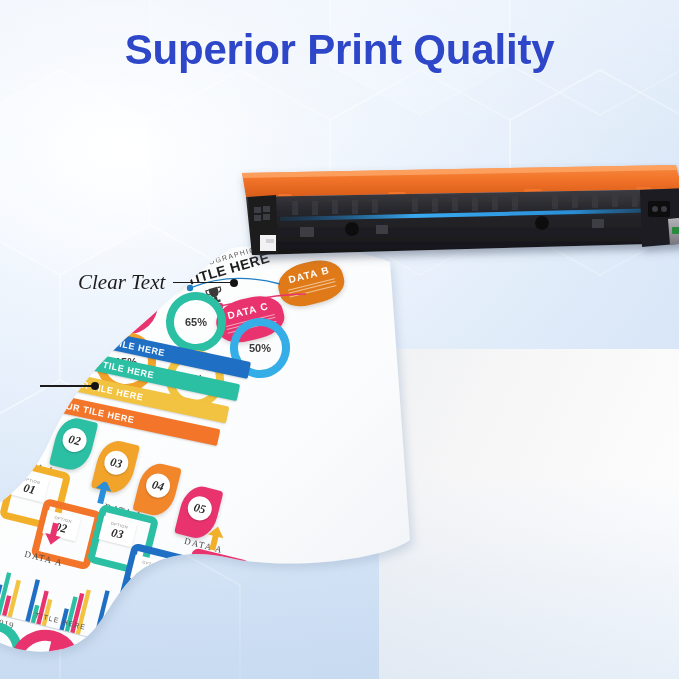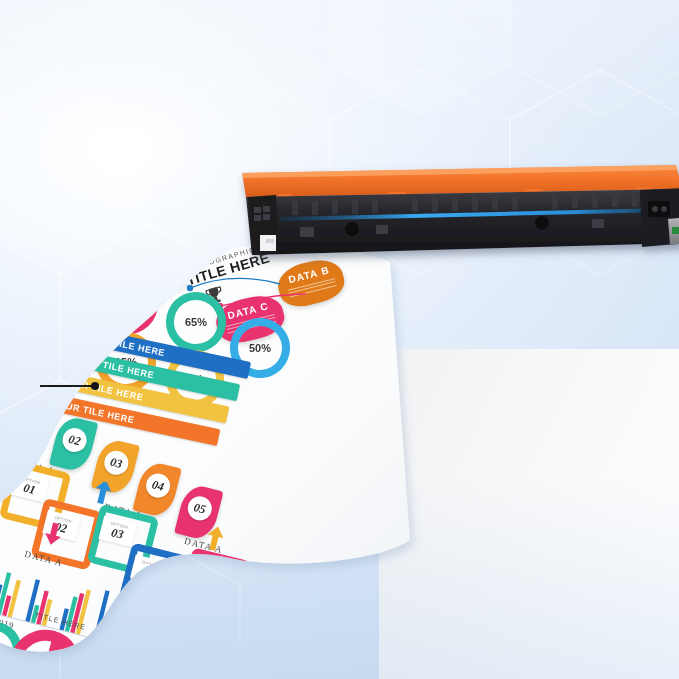--- a/index.html
+++ b/index.html
@@ -186,20 +186,21 @@
     </g>
     <g fill="#ffffff" opacity=".22">
       <polygon points="60,70 150,120 150,225 60,275 -30,225 -30,120"></polygon>
       <polygon points="420,-90 510,-40 510,65 420,115 330,65 330,-40"></polygon>
     </g>
   </svg>
 
   <div class="bg-white-corner"></div>
   <div class="bg-vignette"></div>
 
+  <div class="headline">Superior Print Quality</div>
 
   <div id="paper-wrap">
     <svg class="paper-svg" viewBox="0 0 460 460">
       <defs>
         <clipPath id="paperClip" clipPathUnits="userSpaceOnUse">
           <path d="M252,8 C300,2 370,6 410,22 L430,300 C400,322 300,330 250,318
                    C206,308 170,318 150,340 C128,364 120,392 96,404
                    C66,418 28,412 2,392 L12,268
                    C40,250 56,230 70,200 C90,156 120,120 160,86
                    C195,56 222,26 252,8 Z"></path>
@@ -498,18 +499,23 @@
         <path d="M404,27 L450,25 L452,80 L406,84 Z" fill="#1c1c20"></path>
         <rect x="412" y="38" width="22" height="16" rx="2" fill="#0d0d10"></rect>
         <circle cx="419" cy="46" r="3" fill="#3a3a42"></circle>
         <circle cx="428" cy="46" r="3" fill="#3a3a42"></circle>
         <path d="M432,56 L452,54 L452,80 L434,82 Z" fill="url(#endCap)"></path>
         <rect x="436" y="64" width="12" height="7" rx="1" fill="#2a8a3e"></rect>
       </g>
     </svg>
   </div>
 
+  <div class="anno" id="anno-clear">
+    <span class="lbl">Clear Text</span>
+    <span class="line"></span>
+    <span class="dot"></span>
+  </div>
   <div class="anno" id="anno-vivid">
     <span class="line"></span>
     <span class="dot"></span>
   </div>
 
 </div>
 
 </body></html>

